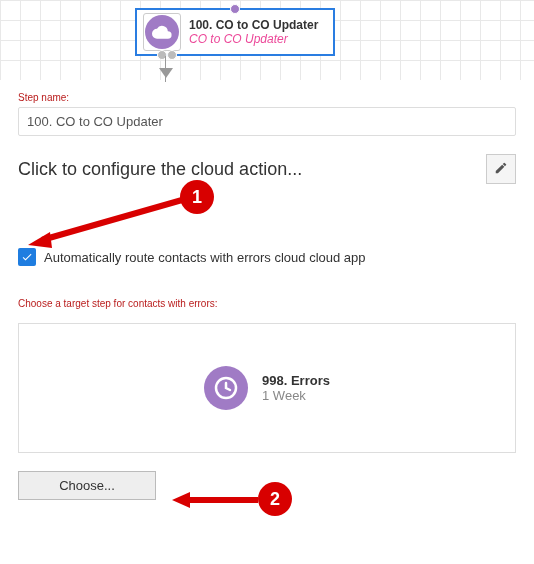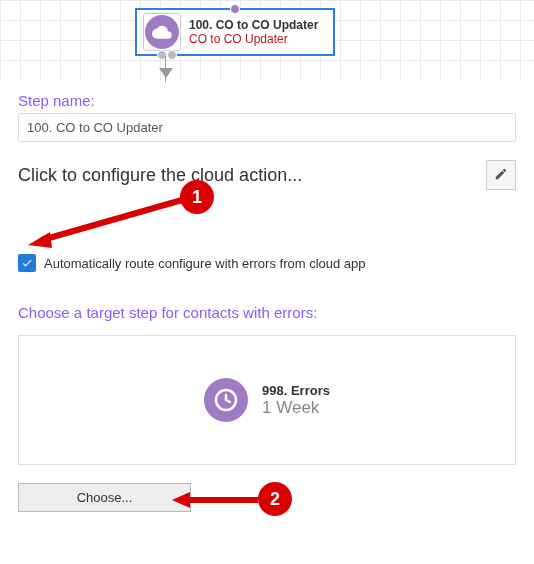--- a/index.html
+++ b/index.html
@@ -43,21 +43,21 @@
     .cloud-circle {
       width: 34px; height: 34px;
       border-radius: 50%;
       background: #a07bc5;
       display: flex;
       align-items: center;
       justify-content: center;
     }
     .step-node .titles { line-height: 1.2; }
     .step-node .title { font-weight: bold; font-size: 12px; }
-    .step-node .subtitle { color: #b91c1c; font-size: 12px; }
+    .step-node .subtitle { color: #ec4899; font-size: 12px; font-style: italic; }
     .port {
       position: absolute;
       width: 10px; height: 10px;
       border-radius: 50%;
       background: #fff;
       border: 1px solid #888;
     }
     .port-top { top: -6px; left: 50%; transform: translateX(-50%); background:#a07bc5; border-color:#fff;}
     .port-bottom { bottom: -6px; left: 20px; background:#bbb; border-color:#fff;}
     .port-bottom2 { bottom: -6px; left: 30px; background:#bbb; border-color:#fff;}
@@ -74,21 +74,21 @@
       top: 68px;
       width: 0; height: 0;
       border-left: 7px solid transparent;
       border-right: 7px solid transparent;
       border-top: 10px solid #999;
     }
     .form-wrap {
       padding: 12px 18px 24px 18px;
       position: relative;
     }
-    .lbl { font-size: 15px; color: #8b5cf6; margin-bottom: 4px; display: block; }
+    .lbl { font-size: 10px; color: #b91c1c; margin-bottom: 4px; display: block; }
     .text-input {
       width: 100%;
       padding: 6px 8px;
       font-size: 13px;
       border: 1px solid #ddd;
       border-radius: 2px;
       color: #555;
     }
     .row-config {
       margin-top: 18px;
@@ -136,24 +136,24 @@
     }
     .clock-circle {
       width: 44px; height: 44px;
       border-radius: 50%;
       background: #a07bc5;
       display: flex;
       align-items: center;
       justify-content: center;
     }
     .target-step .t1 { font-weight: bold; font-size: 13px; }
-    .target-step .t2 { color: #888; font-size: 17px; }
+    .target-step .t2 { color: #888; font-size: 13px; }
     .choose-btn {
       margin-top: 18px;
-      width: 173px;
+      width: 138px;
       padding: 6px 0;
       font-size: 13px;
       background: #eee;
       border: 1px solid #bbb;
       cursor: pointer;
       color: #333;
     }
     .callout-circle {
       position: absolute;
       background: #d80000;
@@ -214,21 +214,21 @@
     <line x1="160" y1="10" x2="20" y2="50" stroke="#d80000" stroke-width="6"></line>
     <polygon points="6,55 28,42 30,58" fill="#d80000"></polygon>
   </svg>
 
   <div class="checkbox-row">
     <div class="cbx">
       <svg width="12" height="12" viewBox="0 0 24 24">
           <path fill="#fff" d="M9 16.2 4.8 12l-1.4 1.4L9 19 21 7l-1.4-1.4z"></path>
         </svg>
     </div>
-    <span>Automatically route configure with errors from cloud app</span>
+    <span>Automatically route contacts with errors cloud cloud app</span>
   </div>
 
   <div class="lbl target-label">Choose a target step for contacts with errors:</div>
   <div class="target-box">
     <div class="target-step">
       <div class="clock-circle">
         <svg width="24" height="24" viewBox="0 0 24 24">
             <circle cx="12" cy="12" r="10" fill="none" stroke="#fff" stroke-width="2.5"></circle>
             <path d="M12 7v5l4 2" fill="none" stroke="#fff" stroke-width="2.5" stroke-linecap="round"></path>
           </svg>

